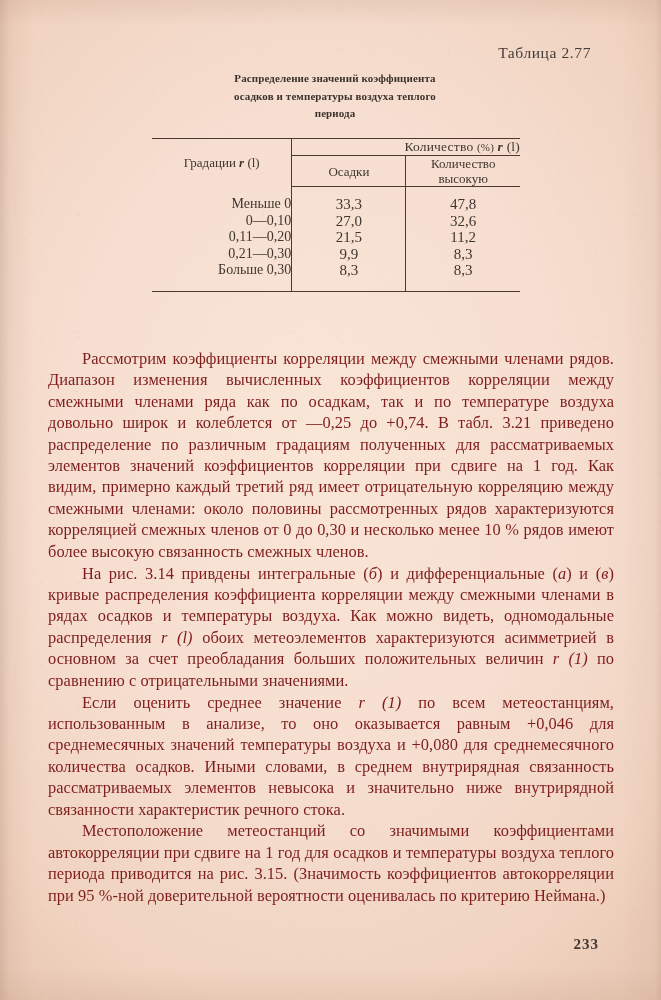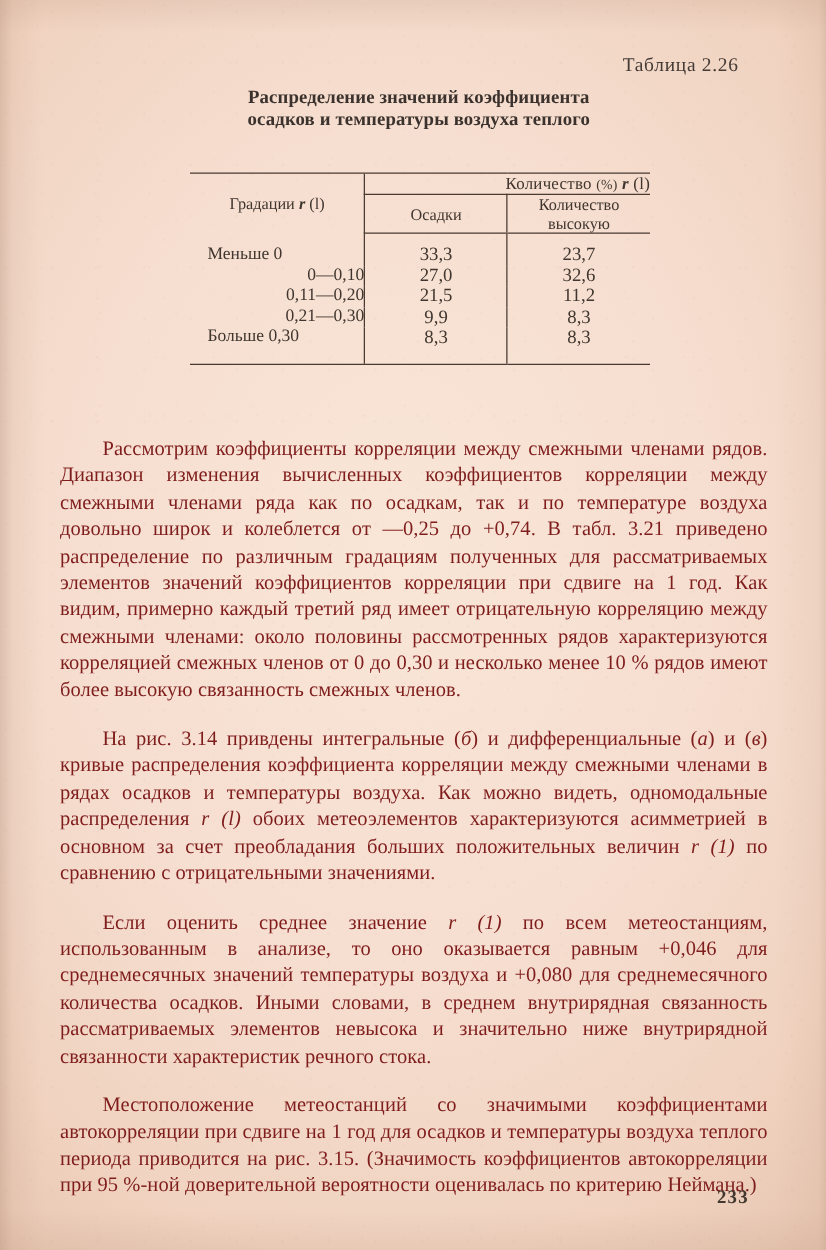--- a/index.html
+++ b/index.html
@@ -63,21 +63,21 @@
     letter-spacing: 0.6px;
     color: #453b36;
   }
   .table-title {
     position: absolute;
     top: 70px;
     left: 150px;
     width: 370px;
     text-align: center;
     font-weight: bold;
-    font-size: 15px;
+    font-size: 11px;
     line-height: 17.5px;
     letter-spacing: 0.1px;
     color: #3b322d;
   }
 
   
   .tbl-wrap {
     position: absolute;
     top: 138px;
     left: 152px;
@@ -123,21 +123,21 @@
   .it { font-style: italic; font-weight: bold; }
   .pct { font-size: 11px; }
 
   td.c-lbl {
     text-align: right;
     padding: 0 30px 0 8px;
     font-size: 14px;
     line-height: 16.6px;
     white-space: nowrap;
   }
-  td.c-lbl.lead { text-align: left; padding-left: 14px; }
+  td.c-lbl.lead { text-align: right; padding-left: 14px; }
   td.c-val {
     text-align: center;
     font-size: 15px;
     line-height: 16.6px;
     padding-right: 26px;
   }
   tr.first-row td { padding-top: 9px; }
   tr.last-row td  { padding-bottom: 12px; }
 
   
@@ -151,47 +151,47 @@
     margin: 0 0 0.5px 0;
     text-indent: 34px;
     text-align: justify;
     font-size: 16.4px;
     line-height: 21.4px;
     letter-spacing: 0.05px;
     color: #7f1d1d;
     -webkit-hyphens: none;
     hyphens: none;
   }
-  p.para + p.para { margin-top: 18px; }
+  p.para + p.para { margin-top: 0; }
   p.para .ital { font-style: italic; }
 
   .page-no {
     position: absolute;
     top: 936px;
     right: 62px;
     font-size: 15px;
     font-weight: bold;
     letter-spacing: 1px;
     color: #42382f;
-    margin-top: 14px;
   }
 </style>
 </head>
 <body>
 
 <div class="paper"></div>
 <div class="grain"></div>
 
 <div class="content">
 
-  <div class="table-number">Таблица 2.26</div>
+  <div class="table-number">Таблица 2.77</div>
 
   <div class="table-title">
     <div>Распределение значений коэффициента</div>
     <div>осадков и температуры воздуха теплого</div>
+    <div>периода</div>
   </div>
 
   <div class="tbl-wrap">
     <table class="t">
       <thead>
         <tr>
           <th class="h-grad rule-top" rowspan="2">
             <span>Градации</span>
             <span class="it">r</span>
             <span>(l)</span>
@@ -208,21 +208,21 @@
           <th class="h-sub rule-head vl">
             <span>Количество</span><br>
             <span>высокую</span>
           </th>
         </tr>
       </thead>
       <tbody>
         <tr class="first-row">
           <td class="c-lbl lead">Меньше 0</td>
           <td class="c-val vl">33,3</td>
-          <td class="c-val vl">23,7</td>
+          <td class="c-val vl">47,8</td>
         </tr>
         <tr>
           <td class="c-lbl">0—0,10</td>
           <td class="c-val vl">27,0</td>
           <td class="c-val vl">32,6</td>
         </tr>
         <tr>
           <td class="c-lbl">0,11—0,20</td>
           <td class="c-val vl">21,5</td>
           <td class="c-val vl">11,2</td>

